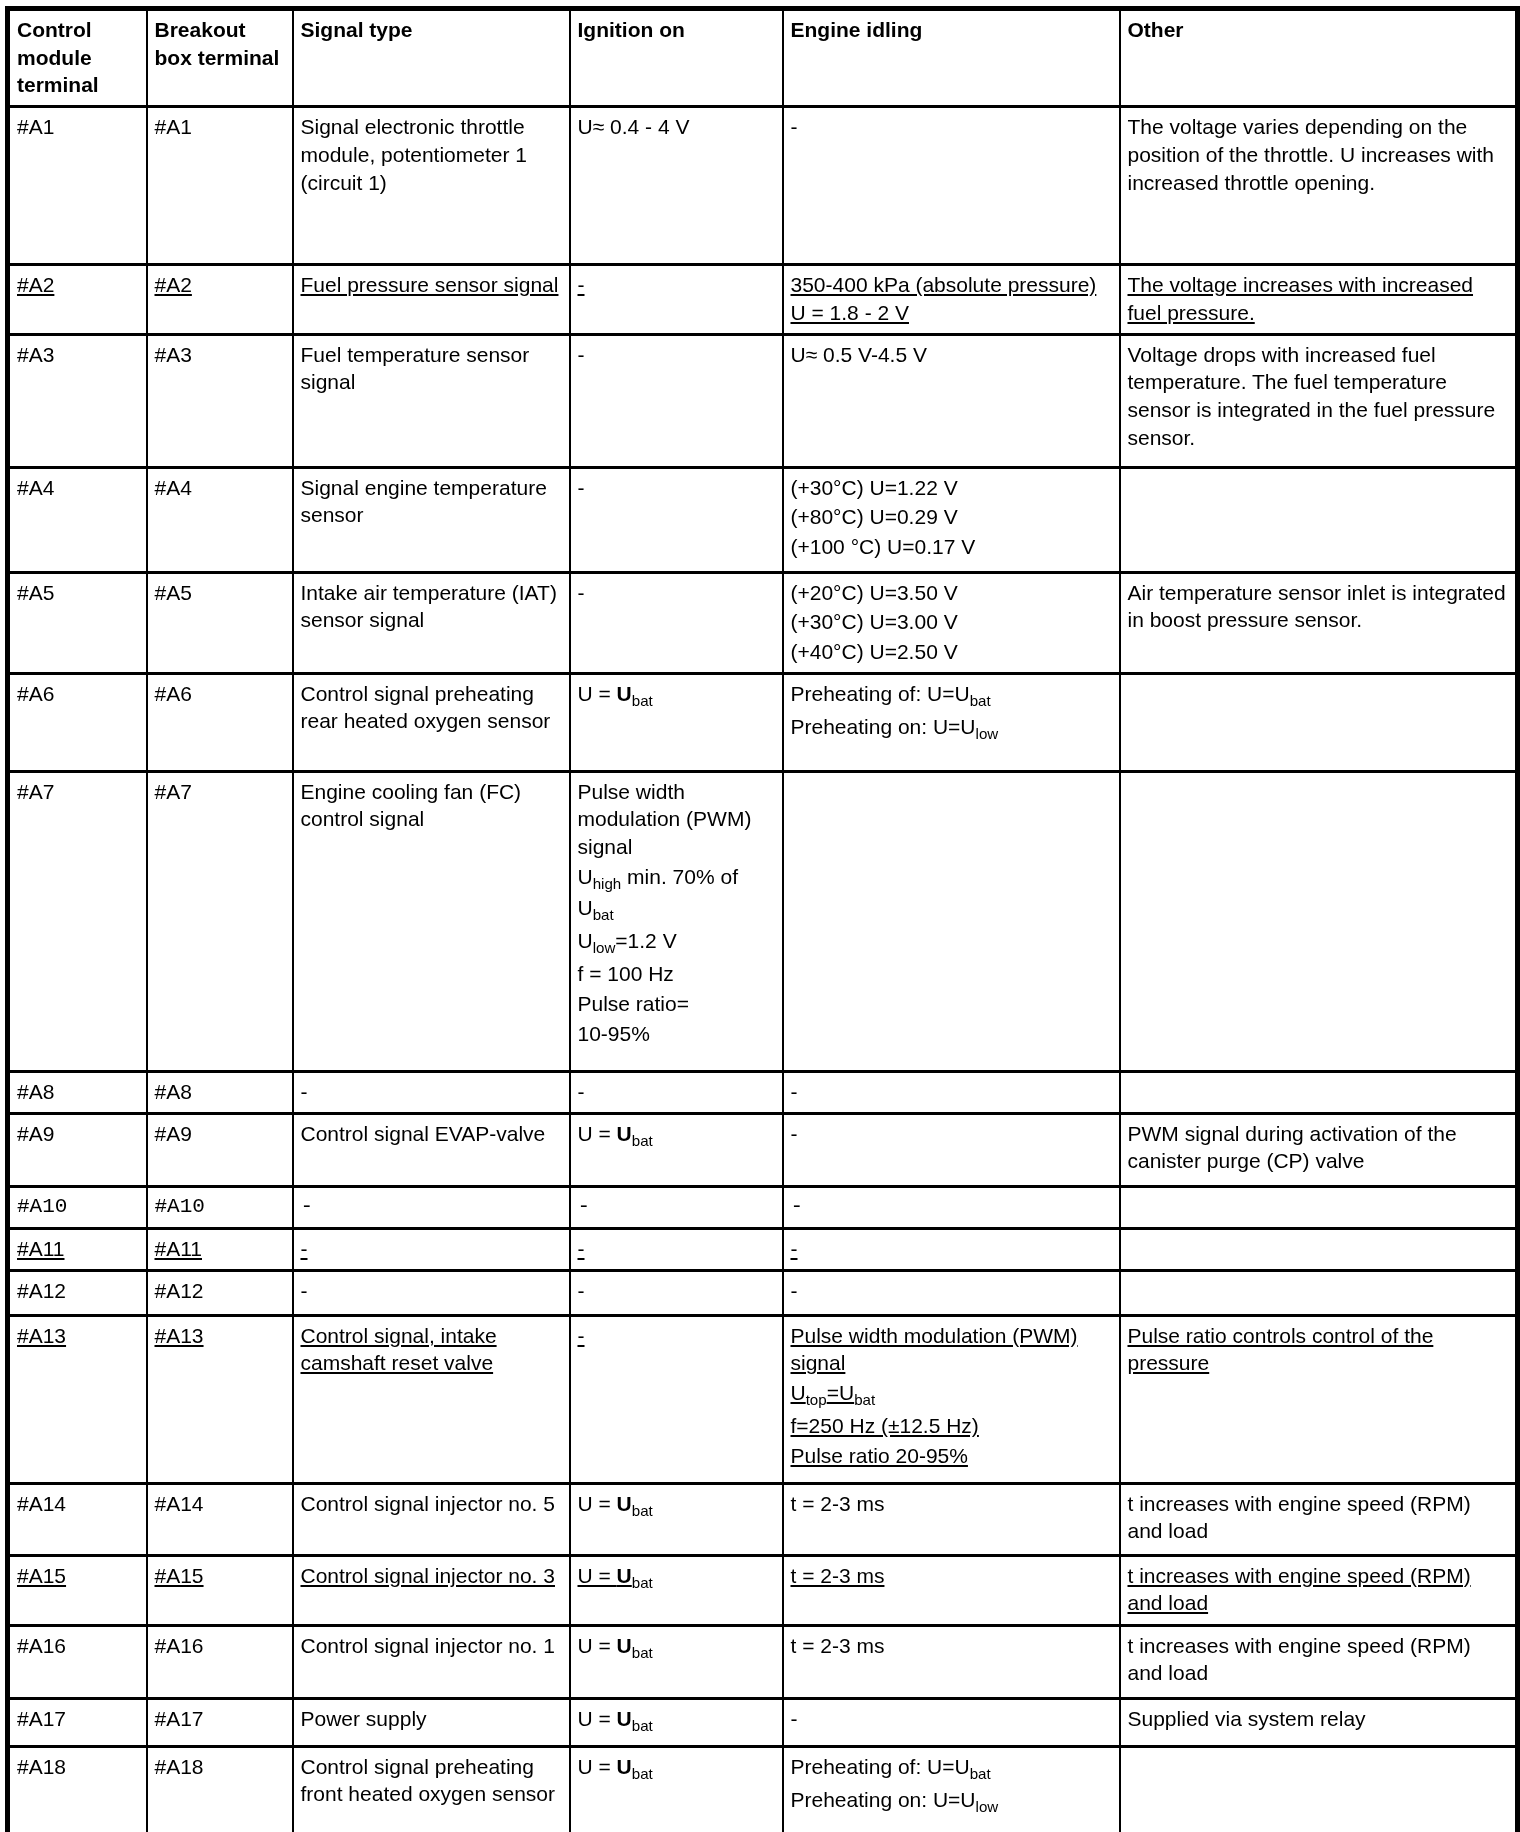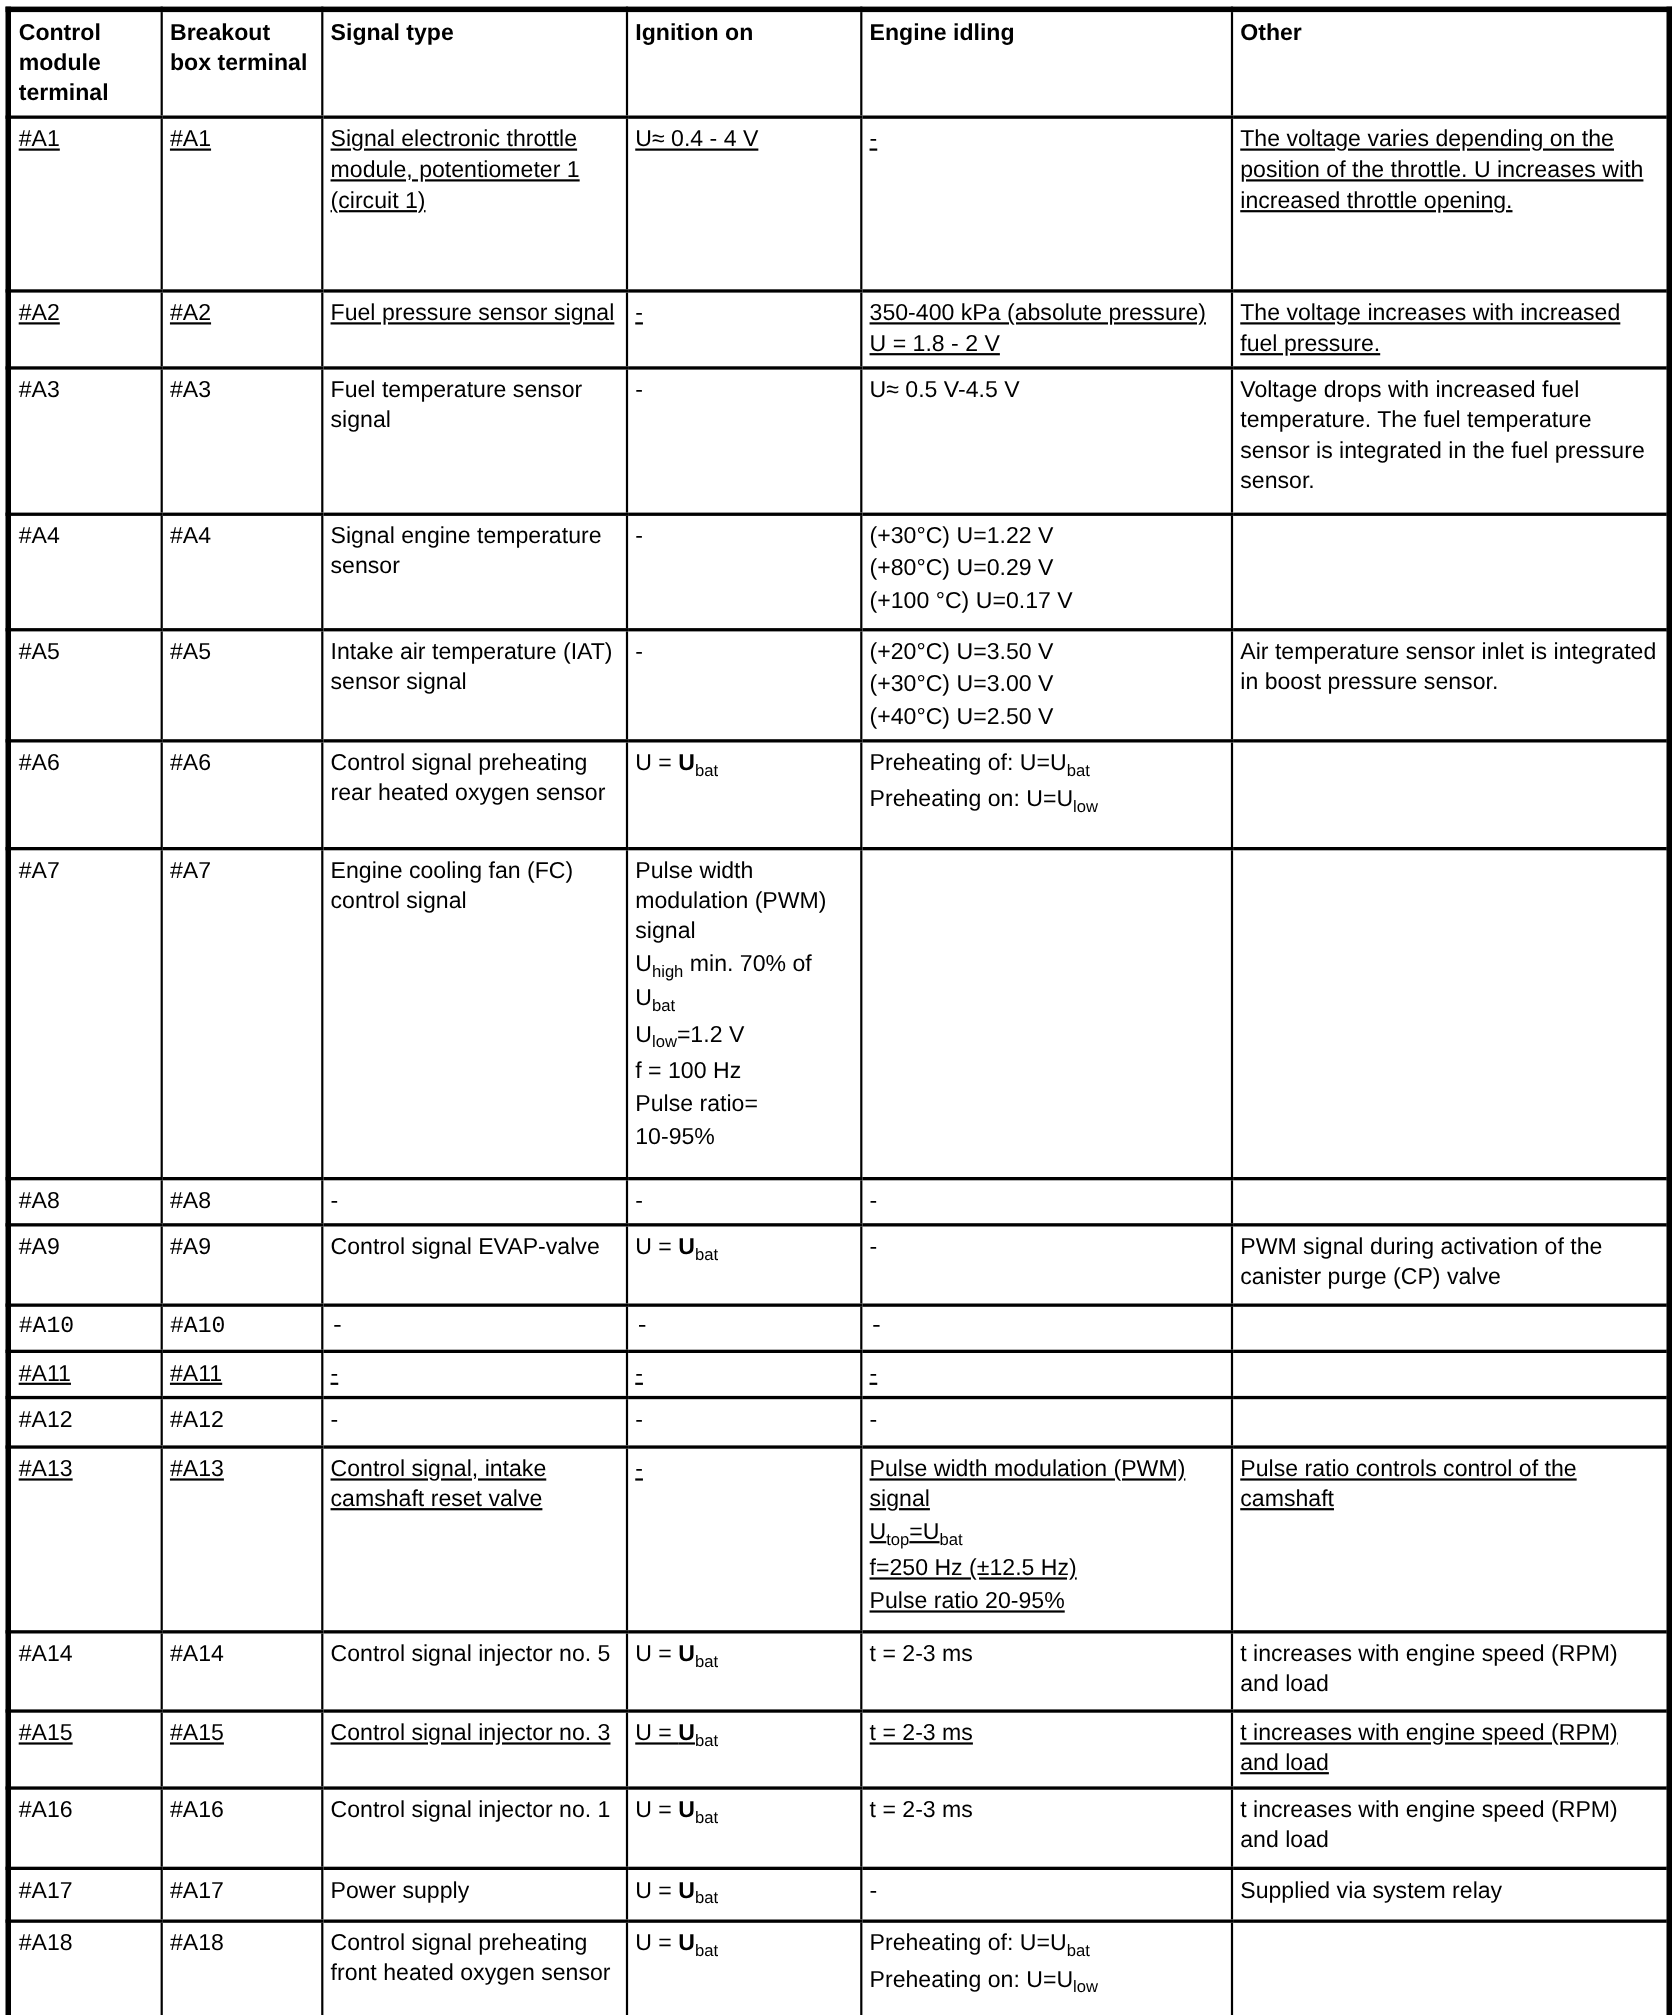--- a/index.html
+++ b/index.html
@@ -31,21 +31,21 @@
     overflow: hidden;
     word-wrap: break-word;
   }
   th { font-weight: bold; }
   td { font-weight: normal; }
   sub { font-size: 0.72em; }
   b { font-weight: bold; }
   .line + .line { margin-top: 2px; }
   
   thead tr { height: 88px; }
-  tbody tr:nth-child(1)  { height: 158px; text-decoration: underline; }
+  tbody tr:nth-child(1)  { height: 158px; }
   tbody tr:nth-child(2)  { height: 66px; text-decoration: underline; }
   tbody tr:nth-child(3)  { height: 133px; }
   tbody tr:nth-child(4)  { height: 105px; }
   tbody tr:nth-child(5)  { height: 100px; }
   tbody tr:nth-child(6)  { height: 98px; }
   tbody tr:nth-child(7)  { height: 300px; }
   tbody tr:nth-child(8)  { height: 42px; }
   tbody tr:nth-child(9)  { height: 73px; }
   tbody tr:nth-child(10) { height: 42px; font-family: Liberation Mono, monospace; }
   tbody tr:nth-child(11) { height: 42px; text-decoration: underline; }
@@ -327,21 +327,21 @@
         <td>
           <div class="line">-</div>
         </td>
         <td>
           <div class="line">Pulse width modulation (PWM) signal</div>
           <div class="line">U<sub>top</sub>=U<sub>bat</sub></div>
           <div class="line">f=250 Hz (±12.5 Hz)</div>
           <div class="line">Pulse ratio 20-95%</div>
         </td>
         <td>
-          <div class="line">Pulse ratio controls control of the camshaft</div>
+          <div class="line">Pulse ratio controls control of the pressure</div>
         </td>
       </tr>
       <tr>
         <td>
           <div class="line">#A14</div>
         </td>
         <td>
           <div class="line">#A14</div>
         </td>
         <td>

